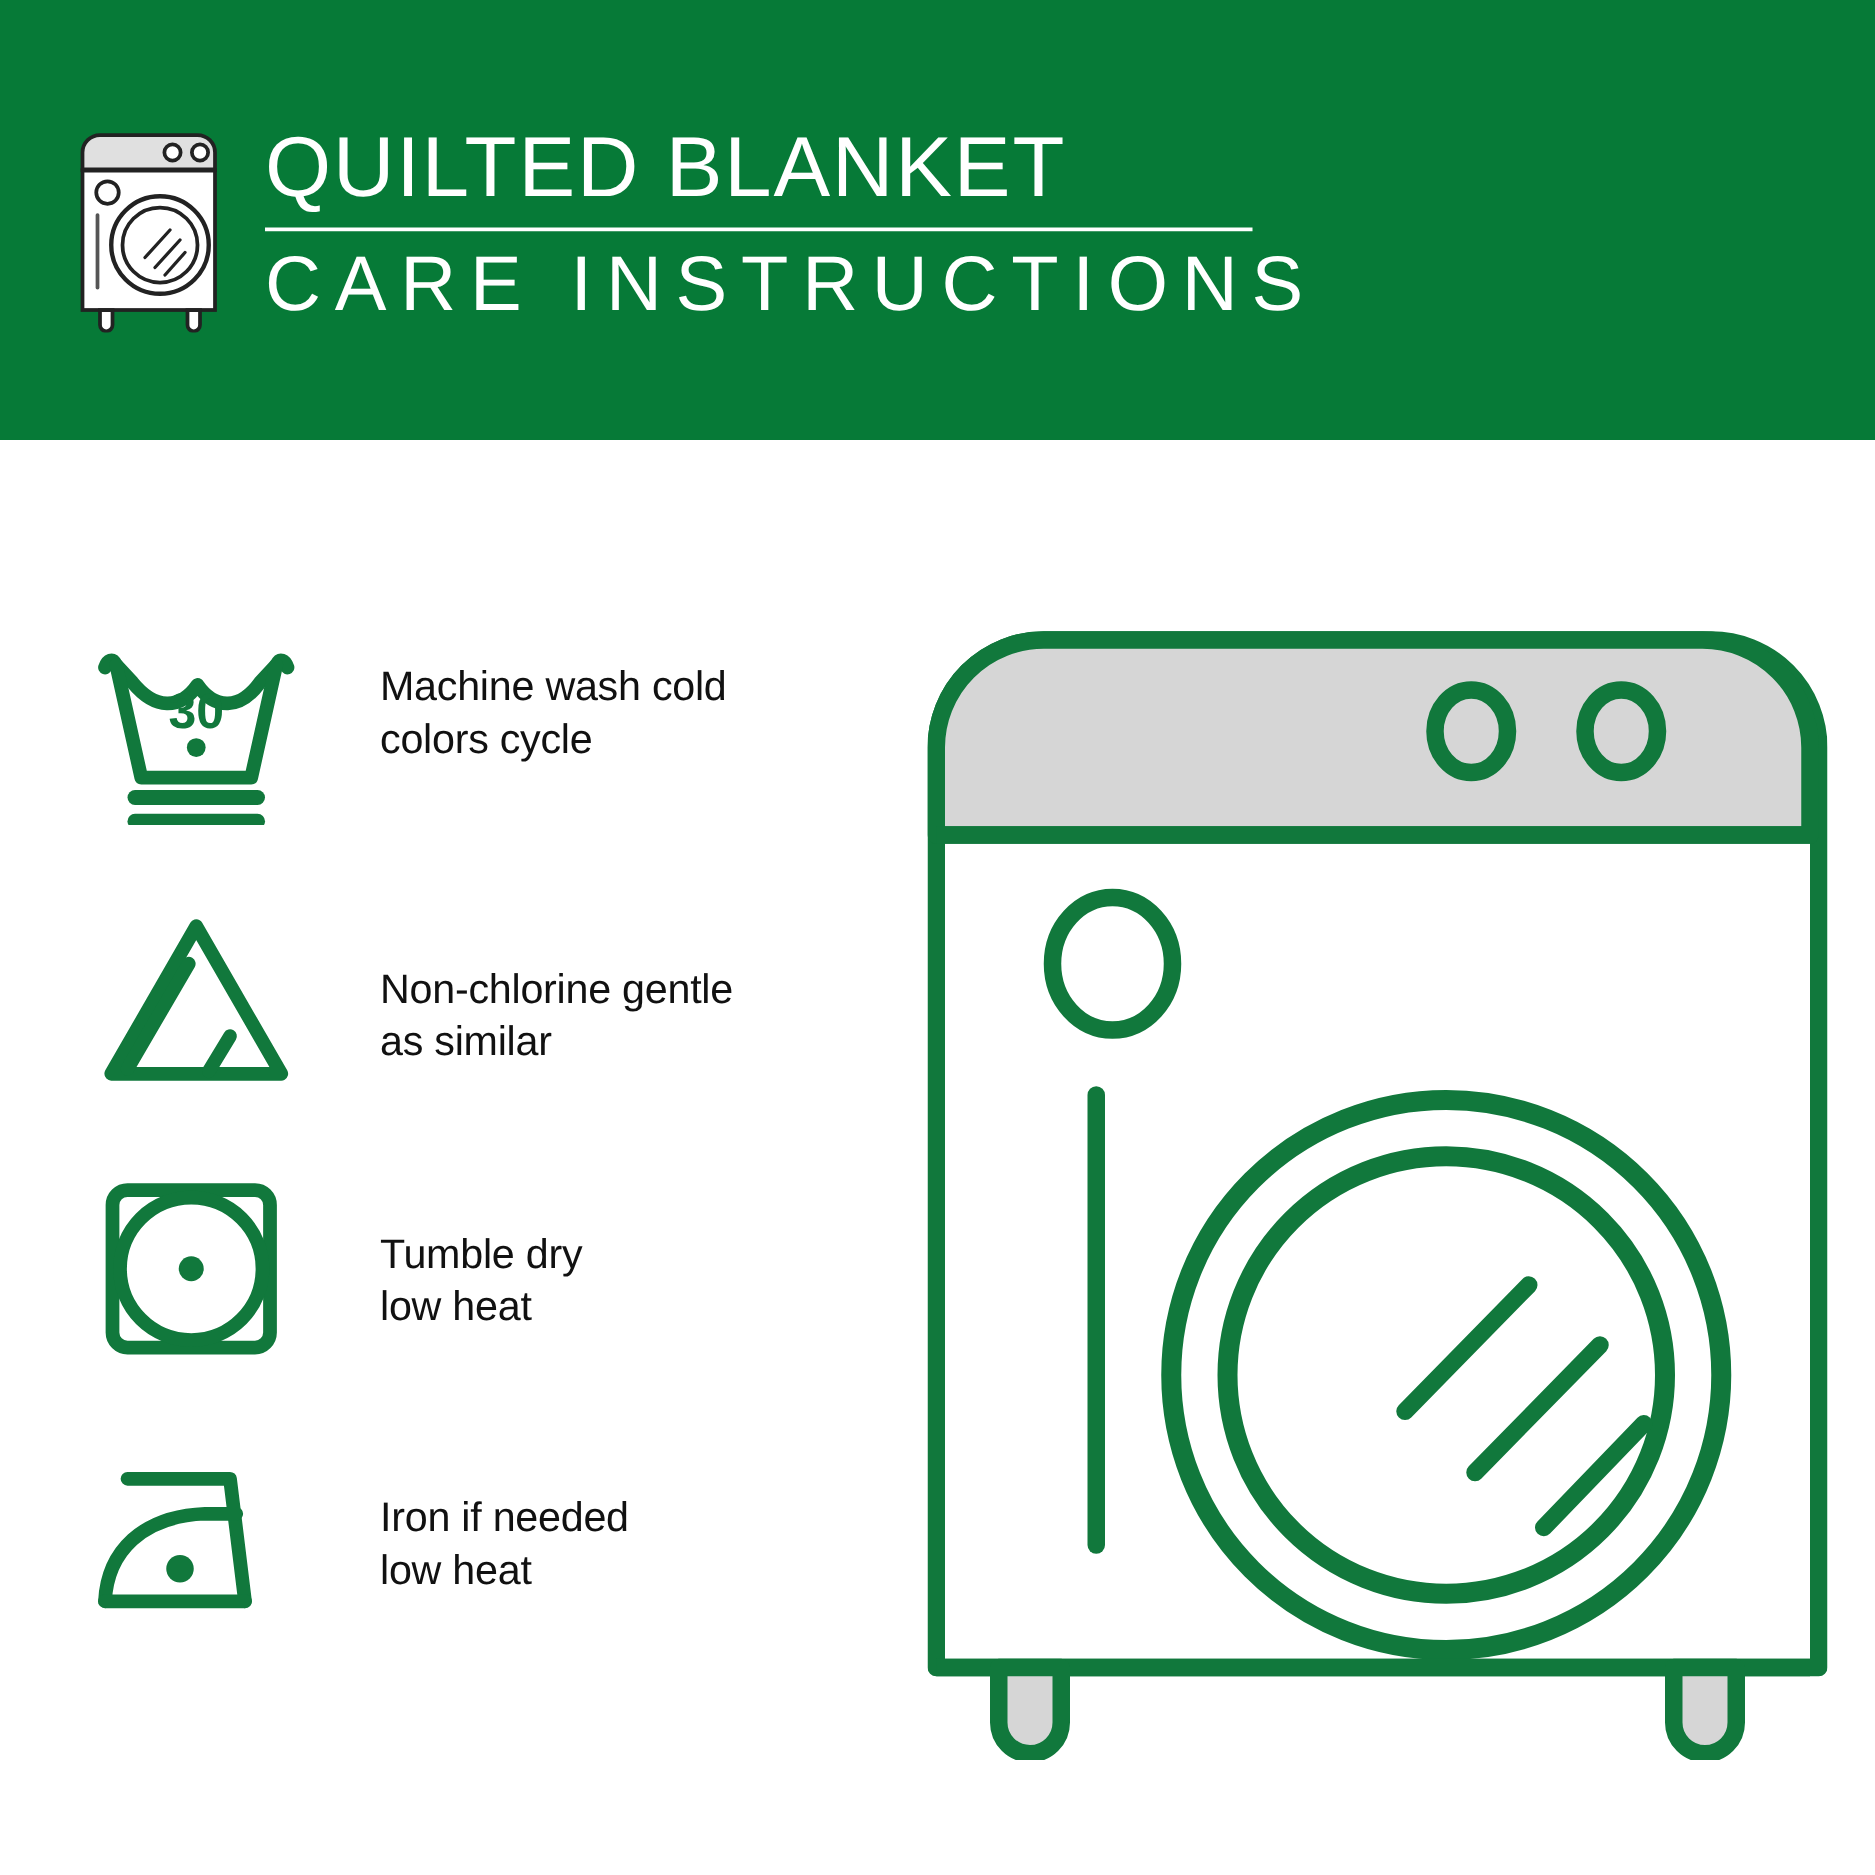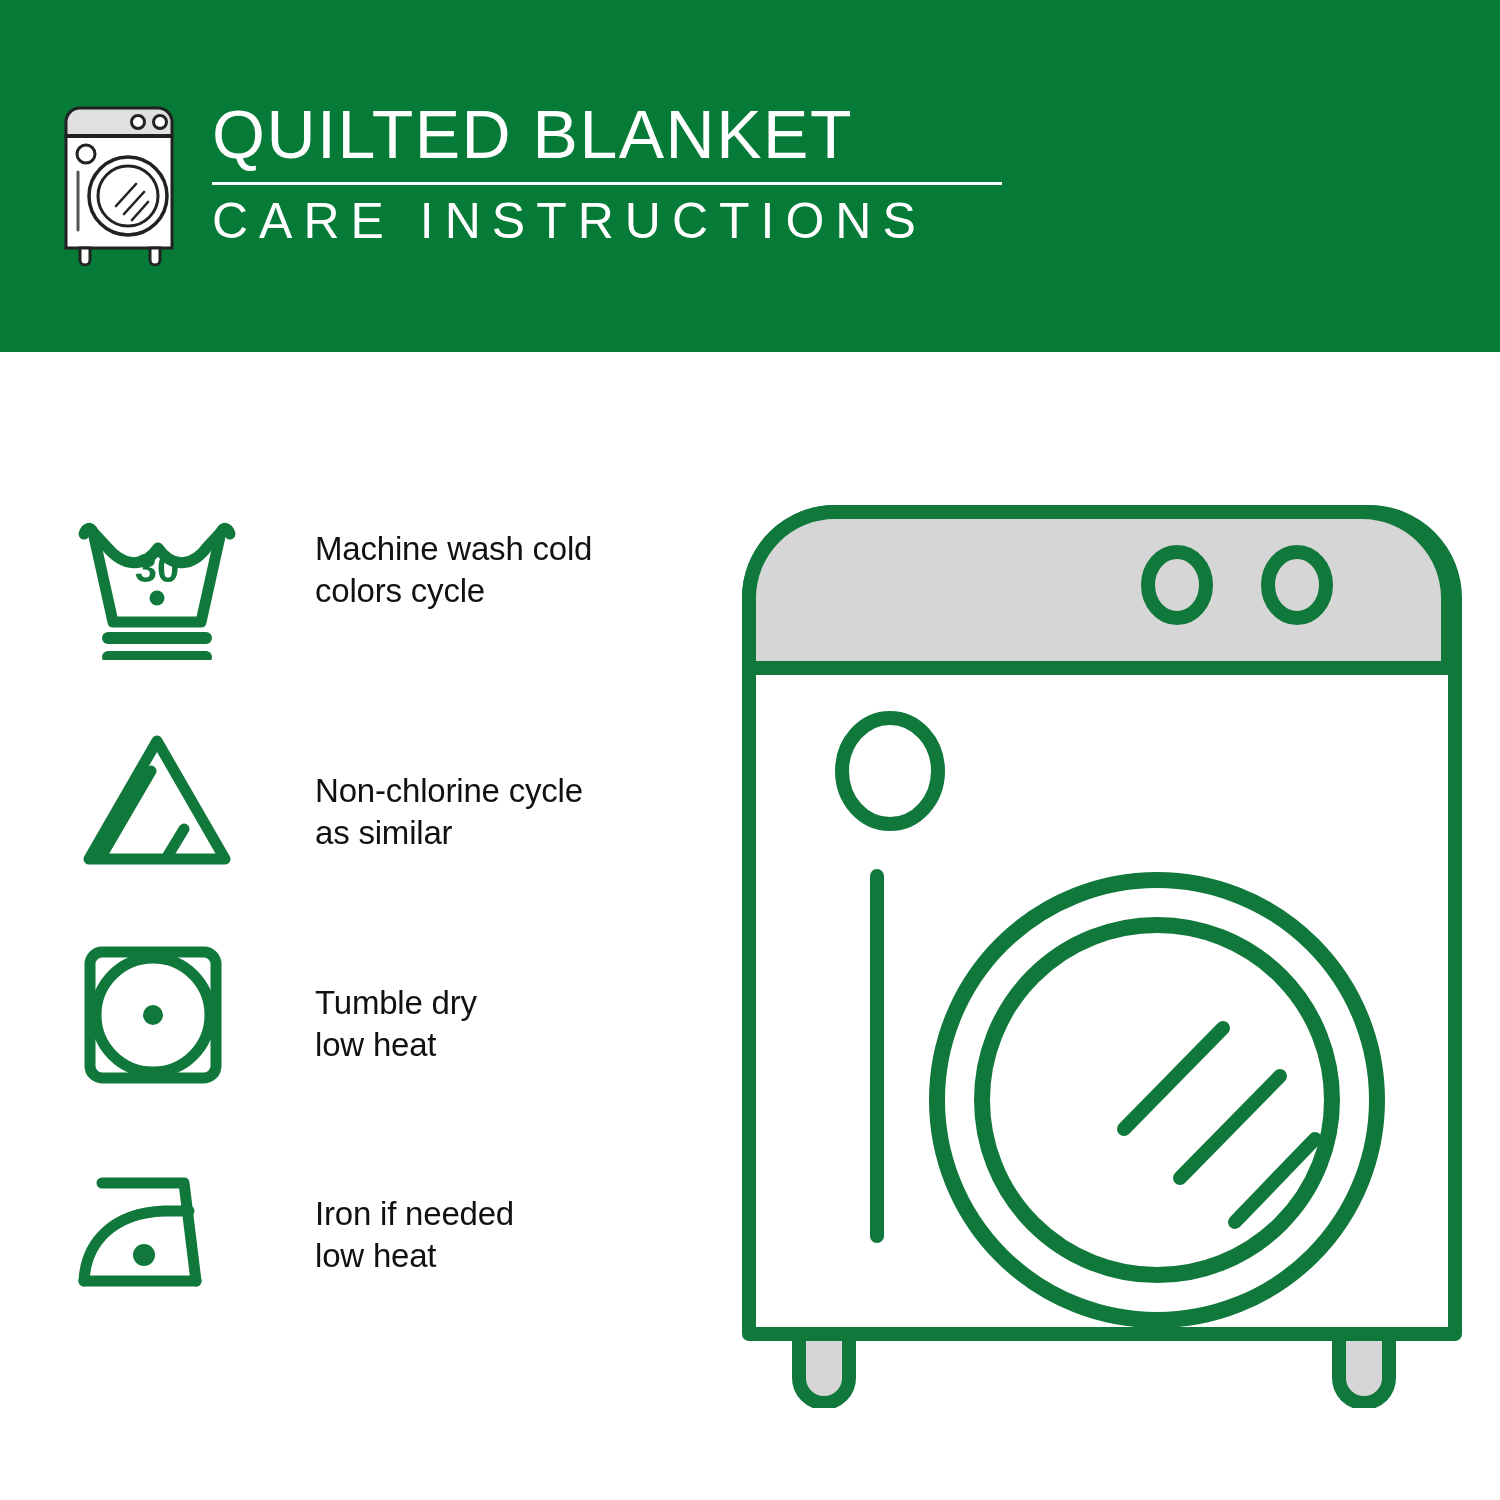--- a/index.html
+++ b/index.html
@@ -58,41 +58,40 @@
     white-space: nowrap;
   }
   .title-divider {
     width: 790px;
     height: 3px;
     background: #ffffff;
     margin: 14px 0 10px 0;
   }
   .title-sub {
     font-family: "Liberation Sans", sans-serif;
-    font-size: 50px;
+    font-size: 62px;
     font-weight: 400;
     color: #ffffff;
     letter-spacing: 11px;
     line-height: 1.05;
     white-space: nowrap;
   }
 
   
   .care-list {
     position: absolute;
     left: 72px;
     top: 510px;
     width: 640px;
   }
   .care-row {
     position: relative;
     display: flex;
     align-items: flex-start;
     height: 215px;
-    gap: 11px;
   }
   .care-row .sym {
     flex: 0 0 auto;
     width: 170px;
     height: 150px;
     display: flex;
     align-items: center;
     justify-content: flex-start;
   }
   .care-row .txt {
@@ -195,21 +194,21 @@
       <div class="sym">
         <svg viewBox="0 0 170 150" width="170" height="150" xmlns="http://www.w3.org/2000/svg">
           <g fill="none" stroke="#11783C" stroke-width="11" stroke-linecap="round" stroke-linejoin="round">
             <path d="M85 16 L153 134 L17 134 Z"></path>
             <line x1="79" y1="46" x2="30" y2="130"></line>
             <line x1="112" y1="104" x2="95" y2="132"></line>
           </g>
         </svg>
       </div>
       <div class="txt">
-        <span class="ln">Non-chlorine cycle</span>
+        <span class="ln">Non-chlorine gentle</span>
         <span class="ln">as similar</span>
       </div>
     </div>
 
     <div class="care-row row-dry">
       <div class="sym">
         <svg viewBox="0 0 170 150" width="170" height="150" xmlns="http://www.w3.org/2000/svg">
           <g fill="none" stroke="#11783C" stroke-width="11" stroke-linejoin="round">
             <rect x="18" y="12" width="126" height="126" rx="12" ry="12"></rect>
             <circle cx="81" cy="75" r="57"></circle>

